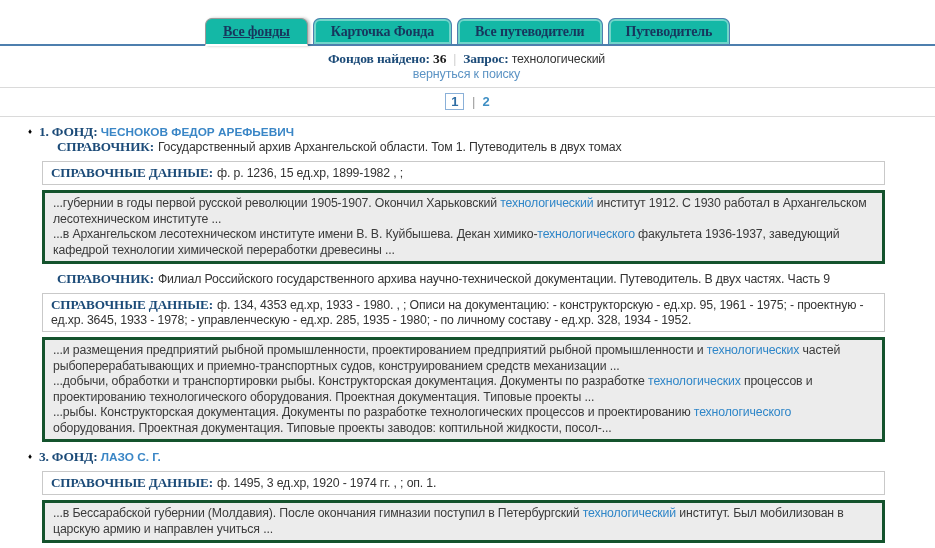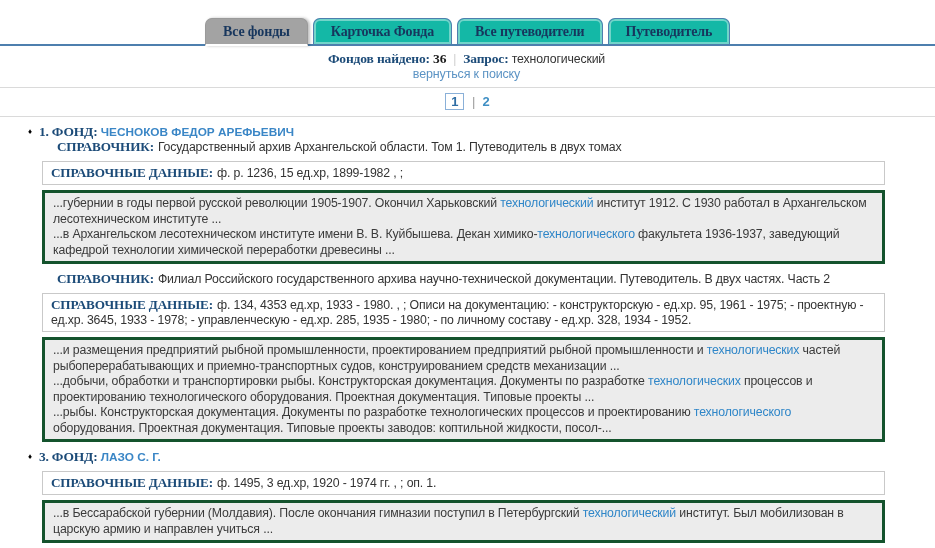--- a/index.html
+++ b/index.html
@@ -15,22 +15,23 @@
     padding:17px 0 0 205px; border-bottom:2px solid #4d7fae; height:46px;
   }
   .tab {
     font-family:"Liberation Serif", serif; font-weight:bold; font-size:14px;
     color:#17365d; padding:5px 17px 4px; cursor:pointer;
     background:#14b8a6; border:1px solid #4d7fae; border-bottom:2px solid #4d7fae;
     border-radius:7px 7px 0 0; margin-bottom:-2px;
     box-shadow: inset 0 0 0 2px rgba(255,255,255,.4);
   }
   .tab.active {
-    background:#a3a3a3; border:1px solid #9a9a9a; border-bottom:2px solid #fff;
+    background:#14b8a6; border:1px solid #9a9a9a; border-bottom:2px solid #fff;
     box-shadow: 2px 0 3px rgba(0,0,0,.25);
+    text-decoration: underline;
   }
   
   .hdr {
     display:flex; justify-content:space-between; align-items:center;
     padding:5px 14px 6px 12px; border-bottom:1px solid #dadada;flex-direction:column;
   }
   .hdr-left { font-family:"Liberation Serif", serif; font-weight:bold; font-size:13.5px; color:#1c4b78; }
   .hdr-left .val { color:#1b1b1b; }
   .hdr-left .sep { color:#b9b9b9; font-weight:normal; padding:0 4px; }
   .hdr-left .qval { font-family:"Liberation Sans", sans-serif; font-weight:normal; font-size:12.3px; color:#333; }
@@ -106,21 +107,21 @@
     <div class="result">
       <div class="trow"><span class="bullet">♦</span><span class="rnum">1.</span><span class="flbl">ФОНД: </span><a class="title-lnk">ЧЕСНОКОВ ФЕДОР АРЕФЬЕВИЧ</a></div>
       <div class="refrow"><span class="slbl">СПРАВОЧНИК:</span><span class="reftext">Государственный архив Архангельской области. Том 1. Путеводитель в двух томах</span></div>
       <div class="ibox databox"><span class="slbl">СПРАВОЧНЫЕ ДАННЫЕ:</span><span class="dataval">ф. р. 1236, 15 ед.хр, 1899-1982 , ;</span></div>
       <div class="ibox exbox">
         <div class="snip"><span>...губернии в годы первой русской революции 1905-1907. Окончил Харьковский </span><span class="hl">технологический</span><span> институт 1912. С 1930 работал в Архангельском лесотехническом институте ...</span></div>
         <div class="snip"><span>...в Архангельском лесотехническом институте имени В. В. Куйбышева. Декан химико-</span><span class="hl">технологического</span><span> факультета 1936-1937, заведующий кафедрой технологии химической переработки древесины ...</span></div>
       </div>
     </div>
     <div class="result">
-      <div class="refrow"><span class="slbl">СПРАВОЧНИК:</span><span class="reftext">Филиал Российского государственного архива научно-технической документации. Путеводитель. В двух частях. Часть 2</span></div>
+      <div class="refrow"><span class="slbl">СПРАВОЧНИК:</span><span class="reftext">Филиал Российского государственного архива научно-технической документации. Путеводитель. В двух частях. Часть 9</span></div>
       <div class="ibox databox"><span class="slbl">СПРАВОЧНЫЕ ДАННЫЕ:</span><span class="dataval">ф. 134, 4353 ед.хр, 1933 - 1980. , ; Описи на документацию: - конструкторскую - ед.хр. 95, 1961 - 1975; - проектную - ед.хр. 3645, 1933 - 1978; - управленческую - ед.хр. 285, 1935 - 1980; - по личному составу - ед.хр. 328, 1934 - 1952.</span></div>
       <div class="ibox exbox">
         <div class="snip"><span>...и размещения предприятий рыбной промышленности, проектированием предприятий рыбной промышленности и </span><span class="hl">технологических</span><span> частей рыбоперерабатывающих и приемно-транспортных судов, конструированием средств механизации ...</span></div>
         <div class="snip"><span>...добычи, обработки и транспортировки рыбы. Конструкторская документация. Документы по разработке </span><span class="hl">технологических</span><span> процессов и проектированию технологического оборудования. Проектная документация. Типовые проекты ...</span></div>
         <div class="snip"><span>...рыбы. Конструкторская документация. Документы по разработке технологических процессов и проектированию </span><span class="hl">технологического</span><span> оборудования. Проектная документация. Типовые проекты заводов: коптильной жидкости, посол-...</span></div>
       </div>
     </div>
     <div class="result">
       <div class="trow"><span class="bullet">♦</span><span class="rnum">3.</span><span class="flbl">ФОНД: </span><a class="title-lnk">ЛАЗО С. Г.</a></div>
       <div class="ibox databox"><span class="slbl">СПРАВОЧНЫЕ ДАННЫЕ:</span><span class="dataval">ф. 1495, 3 ед.хр, 1920 - 1974 гг. , ; оп. 1.</span></div>

